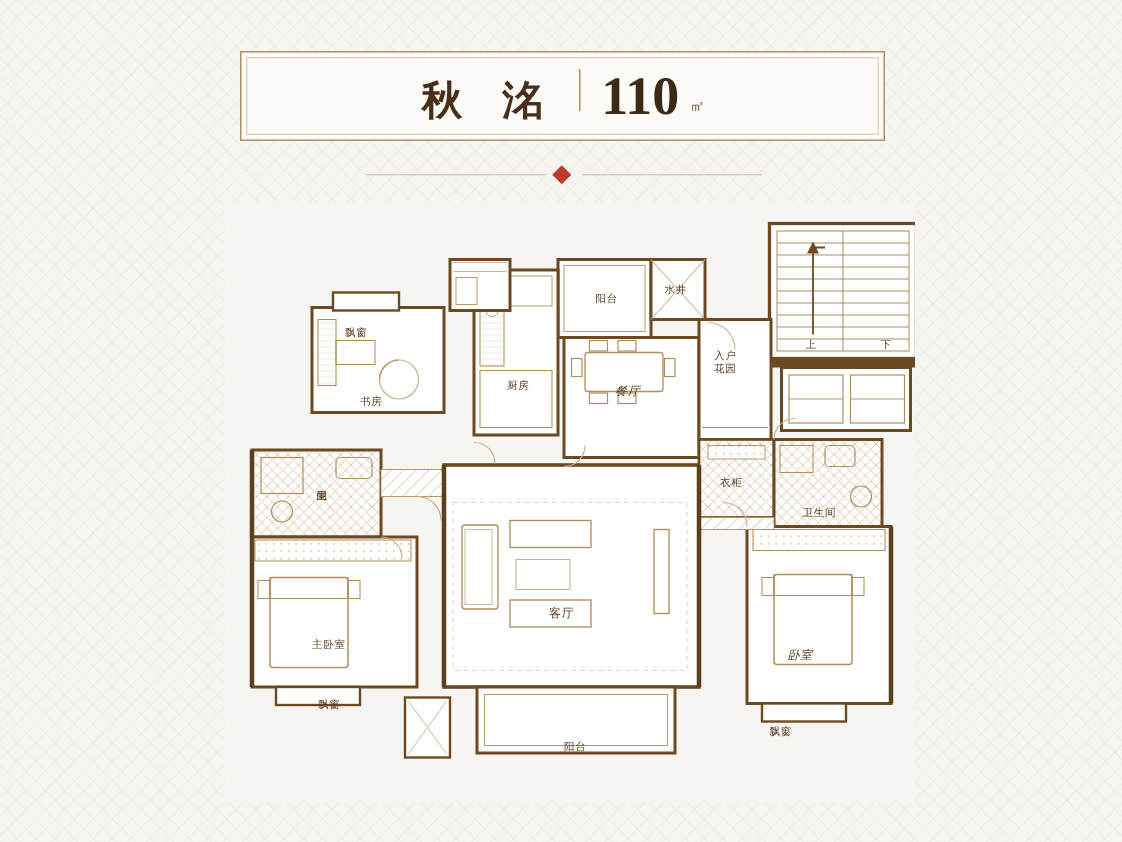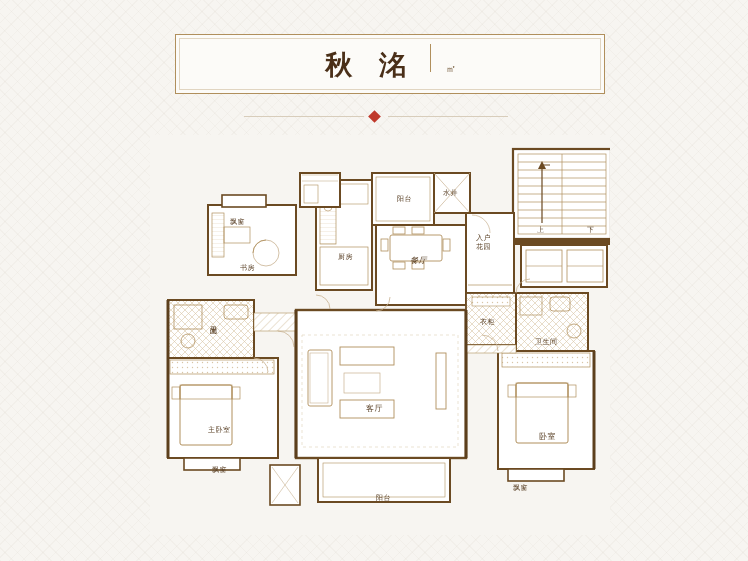--- a/index.html
+++ b/index.html
@@ -18,21 +18,21 @@
       repeating-linear-gradient(45deg, rgba(200,190,175,.10) 0 1px, rgba(0,0,0,0) 1px 9px),
       repeating-linear-gradient(-45deg, rgba(200,190,175,.10) 0 1px, rgba(0,0,0,0) 1px 9px);
     pointer-events:none;
   }
 
   
   .title-band{
     position:absolute;left:160px;top:34px;width:428px;height:58px;
     border:1px solid #b08f5c;
     background:#fcfbf8;
-    display:flex;align-items:center;justify-content:center;margin-left:15px;
+    display:flex;align-items:center;justify-content:center;
   }
   .title-band:before{
     content:"";position:absolute;left:3px;top:3px;right:3px;bottom:3px;
     border:1px solid rgba(176,143,92,.35);
   }
   .title-inner{display:flex;align-items:baseline;gap:6px;position:relative;z-index:2;}
   .t-name{
     font-size:27px;letter-spacing:10px;color:#4a2f18;font-weight:700;
     font-family:"Liberation Serif", serif;
   }
@@ -75,20 +75,21 @@
 </style>
 </head>
 <body>
 
 <div class="paper-texture"></div>
 
 <div class="title-band">
   <div class="title-inner">
     <span class="t-name">秋  洺</span>
     <span class="t-divider"></span>
+    <span class="t-area">110</span>
     <span class="t-unit">㎡</span>
   </div>
 </div>
 <div class="diamond-line dl-left"></div>
 <div class="diamond-line dl-right"></div>
 <div class="diamond"></div>
 
 <div class="plan">
 <svg width="460" height="400" viewBox="0 0 460 400" xmlns="http://www.w3.org/2000/svg">
   <defs>
@@ -284,19 +285,19 @@
 花园</span>
   <span class="lbl" style="left:90px;top:128px;">书房</span>
   <span class="lbl" style="left:80px;top:82px;">飘窗</span>
   <span class="lbl" style="left:188px;top:117px;">厨房</span>
   <span class="lbl lbl-big" style="left:260px;top:120px;font-style:italic;">餐厅</span>
   <span class="lbl lbl-v" style="left:58px;top:186px;">卫生间</span>
   <span class="lbl" style="left:385px;top:202px;">卫生间</span>
   <span class="lbl" style="left:330px;top:182px;">衣柜</span>
   <span class="lbl" style="left:58px;top:290px;">主卧室</span>
   <span class="lbl lbl-big" style="left:216px;top:268px;font-family:Liberation Serif, serif;">客厅</span>
-  <span class="lbl lbl-big" style="left:389px;top:296px;">卧室</span>
+  <span class="lbl lbl-big" style="left:375px;top:296px;font-style:italic;">卧室</span>
   <span class="lbl" style="left:62px;top:330px;">飘窗</span>
   <span class="lbl" style="left:363px;top:348px;">飘窗</span>
   <span class="lbl" style="left:226px;top:358px;">阳台</span>
   <span class="lbl" style="left:387px;top:90px;">上</span>
   <span class="lbl" style="left:437px;top:90px;">下</span>
 </div>
 
 </body></html>

